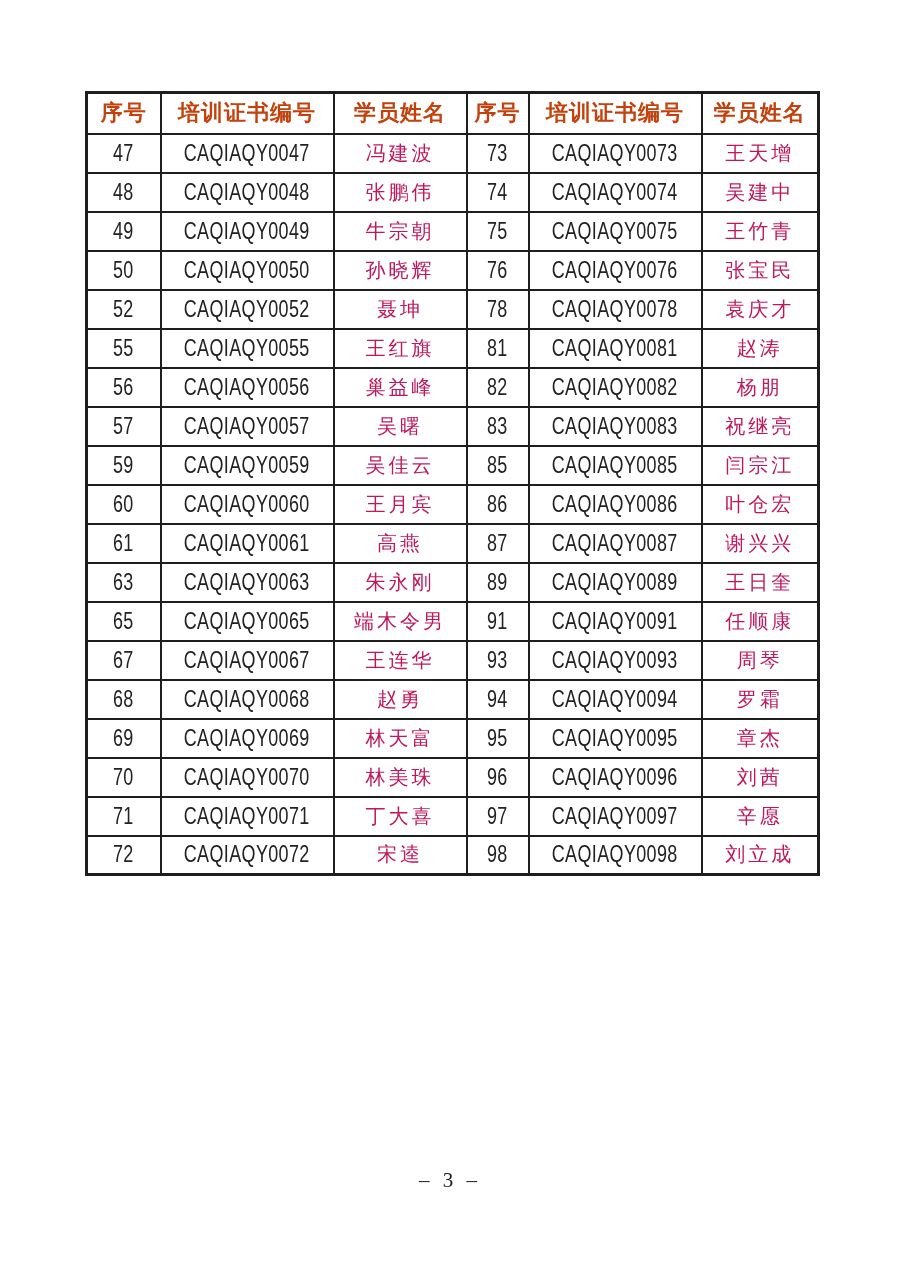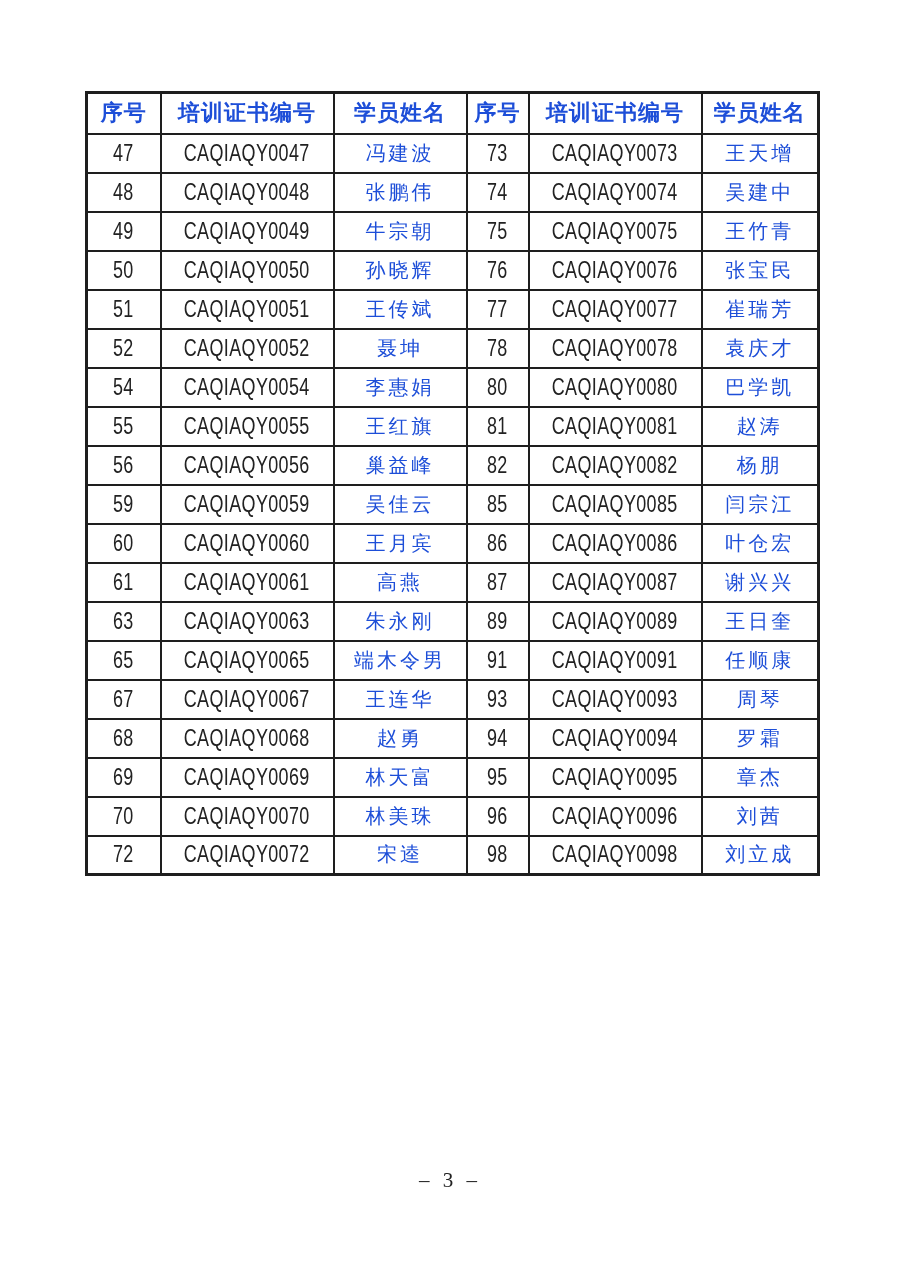--- a/index.html
+++ b/index.html
@@ -37,37 +37,37 @@
   col.c-serial-l { width: 74px; }
   col.c-cert-l   { width: 173px; }
   col.c-name-l   { width: 133px; }
   col.c-serial-r { width: 62px; }
   col.c-cert-r   { width: 173px; }
   col.c-name-r   { width: 117px; }
   th {
     font-family: "Liberation Sans", "DejaVu Sans", sans-serif;
     font-weight: 700;
     font-size: 22px;
-    color: #1d4ed8;
+    color: #c2410c;
     letter-spacing: 1px;
   }
   .code, .num {
     font-family: "Liberation Sans", "DejaVu Sans", sans-serif;
     font-size: 23px;
     font-weight: 400;
     color: #222;
     display: inline-block;
     transform: scaleX(0.78);
     transform-origin: center center;
     letter-spacing: 0.5px;
   }
   .cname {
     font-family: "Liberation Serif", "DejaVu Serif", serif;
     font-size: 20px;
-    color: #1d4ed8;
+    color: #be185d;
     letter-spacing: 3px;
   }
   .footer-pagenum {
     position: absolute;
     left: 0;
     top: 1168px;
     width: 900px;
     text-align: center;
     font-family: "Liberation Serif", "DejaVu Serif", serif;
     font-size: 21px;
@@ -124,60 +124,52 @@
   </tr>
       <tr>
     <td><span class="num">50</span></td>
     <td><span class="code">CAQIAQY0050</span></td>
     <td><span class="cname">孙晓辉</span></td>
     <td><span class="num">76</span></td>
     <td><span class="code">CAQIAQY0076</span></td>
     <td><span class="cname">张宝民</span></td>
   </tr>
       <tr>
-    <td><span class="num">51</span></td>
-    <td><span class="code">CAQIAQY0051</span></td>
-    <td><span class="cname">王传斌</span></td>
-    <td><span class="num">77</span></td>
-    <td><span class="code">CAQIAQY0077</span></td>
-    <td><span class="cname">崔瑞芳</span></td>
-  </tr>
-      <tr>
     <td><span class="num">52</span></td>
     <td><span class="code">CAQIAQY0052</span></td>
     <td><span class="cname">聂坤</span></td>
     <td><span class="num">78</span></td>
     <td><span class="code">CAQIAQY0078</span></td>
     <td><span class="cname">袁庆才</span></td>
   </tr>
       <tr>
-    <td><span class="num">54</span></td>
-    <td><span class="code">CAQIAQY0054</span></td>
-    <td><span class="cname">李惠娟</span></td>
-    <td><span class="num">80</span></td>
-    <td><span class="code">CAQIAQY0080</span></td>
-    <td><span class="cname">巴学凯</span></td>
-  </tr>
-      <tr>
     <td><span class="num">55</span></td>
     <td><span class="code">CAQIAQY0055</span></td>
     <td><span class="cname">王红旗</span></td>
     <td><span class="num">81</span></td>
     <td><span class="code">CAQIAQY0081</span></td>
     <td><span class="cname">赵涛</span></td>
   </tr>
       <tr>
     <td><span class="num">56</span></td>
     <td><span class="code">CAQIAQY0056</span></td>
     <td><span class="cname">巢益峰</span></td>
     <td><span class="num">82</span></td>
     <td><span class="code">CAQIAQY0082</span></td>
     <td><span class="cname">杨朋</span></td>
   </tr>
       <tr>
+    <td><span class="num">57</span></td>
+    <td><span class="code">CAQIAQY0057</span></td>
+    <td><span class="cname">吴曙</span></td>
+    <td><span class="num">83</span></td>
+    <td><span class="code">CAQIAQY0083</span></td>
+    <td><span class="cname">祝继亮</span></td>
+  </tr>
+      <tr>
     <td><span class="num">59</span></td>
     <td><span class="code">CAQIAQY0059</span></td>
     <td><span class="cname">吴佳云</span></td>
     <td><span class="num">85</span></td>
     <td><span class="code">CAQIAQY0085</span></td>
     <td><span class="cname">闫宗江</span></td>
   </tr>
       <tr>
     <td><span class="num">60</span></td>
     <td><span class="code">CAQIAQY0060</span></td>
@@ -236,20 +228,28 @@
   </tr>
       <tr>
     <td><span class="num">70</span></td>
     <td><span class="code">CAQIAQY0070</span></td>
     <td><span class="cname">林美珠</span></td>
     <td><span class="num">96</span></td>
     <td><span class="code">CAQIAQY0096</span></td>
     <td><span class="cname">刘茜</span></td>
   </tr>
       <tr>
+    <td><span class="num">71</span></td>
+    <td><span class="code">CAQIAQY0071</span></td>
+    <td><span class="cname">丁大喜</span></td>
+    <td><span class="num">97</span></td>
+    <td><span class="code">CAQIAQY0097</span></td>
+    <td><span class="cname">辛愿</span></td>
+  </tr>
+      <tr>
     <td><span class="num">72</span></td>
     <td><span class="code">CAQIAQY0072</span></td>
     <td><span class="cname">宋逵</span></td>
     <td><span class="num">98</span></td>
     <td><span class="code">CAQIAQY0098</span></td>
     <td><span class="cname">刘立成</span></td>
   </tr>
     </tbody>
 </table>
 

